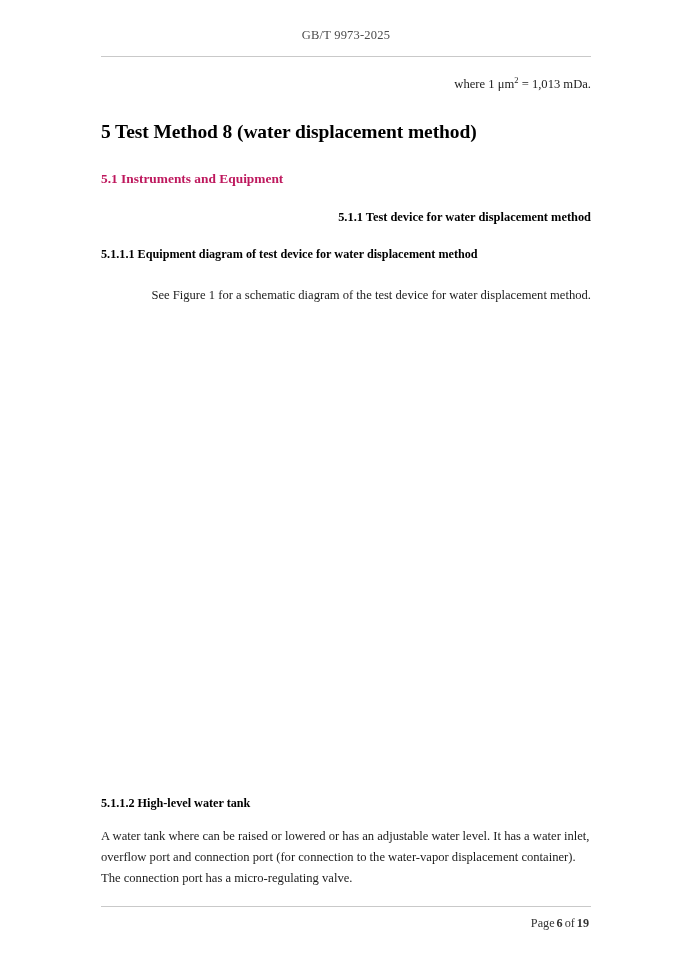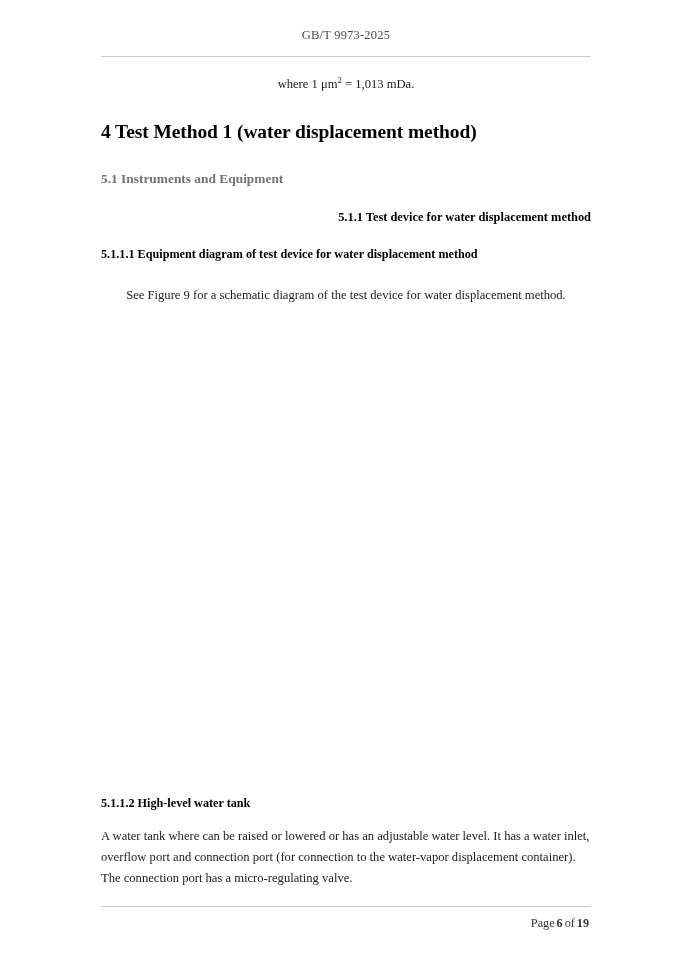--- a/index.html
+++ b/index.html
@@ -50,41 +50,41 @@
     left: 101px;
     top: 74px;
     width: 490px;
   }
 
   p.body-text {
     margin: 0;
     font-size: 12.6px;
     line-height: 1.62;
     color: #1c1c1c;
-    text-align: center;
+    text-align: right;
   }
 
   .lead-line {
     margin-top: 4px;
   }
 
   h1.sec-title {
     margin: 26px 0 0 0;
     font-size: 19.5px;
     font-weight: bold;
     line-height: 1.25;
     color: #000000;
     letter-spacing: -0.1px;
   }
 
   h2.sub-title {
     margin: 25px 0 0 0;
     font-size: 13.4px;
     font-weight: bold;
-    color: #737373;
+    color: #be185d;
     line-height: 1.3;
   }
 
   h3.subsub-title {
     margin: 22px 0 0 0;
     font-size: 12.4px;
     font-weight: bold;
     color: #000000;
     line-height: 1.3;
     text-align: right;
@@ -187,29 +187,29 @@
 <div class="page">
 
   <div class="doc-header">GB/T 9973-2025</div>
 
   <div class="header-rule"></div>
 
   <div class="content">
 
     <p class="body-text lead-line"><span>where 1 μm</span><sup>2</sup><span> = 1,013 mDa.</span></p>
 
-    <h1 class="sec-title">4 Test Method 1 (water displacement method)</h1>
+    <h1 class="sec-title">5 Test Method 8 (water displacement method)</h1>
 
     <h2 class="sub-title">5.1 Instruments and Equipment</h2>
 
     <h3 class="subsub-title">5.1.1 Test device for water displacement method</h3>
 
     <h4 class="subsubsub-title">5.1.1.1 Equipment diagram of test device for water displacement method</h4>
 
-    <p class="body-text after-heading">See Figure 9 for a schematic diagram of the test device for water displacement method.</p>
+    <p class="body-text after-heading">See Figure 1 for a schematic diagram of the test device for water displacement method.</p>
 
     <div class="figure-placeholder"></div>
 
   </div>
 
   <p class="tank-heading">5.1.1.2 High-level water tank</p>
 
   <p class="tank-body">A water tank where can be raised or lowered or has an adjustable water level. It has a water inlet, overflow port and connection port (for connection to the water-vapor displacement container). The connection port has a micro-regulating valve.</p>
 
   <div class="footer-rule"></div>

